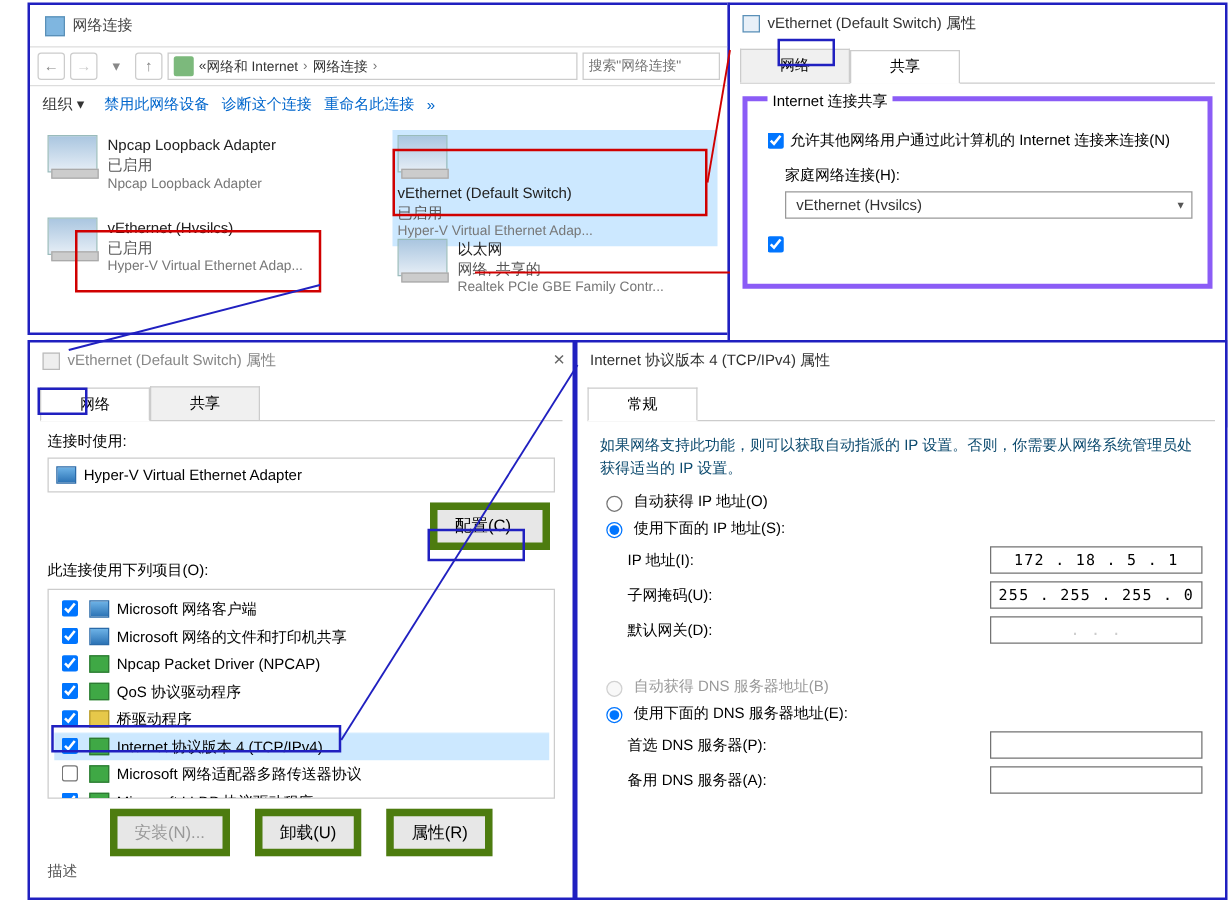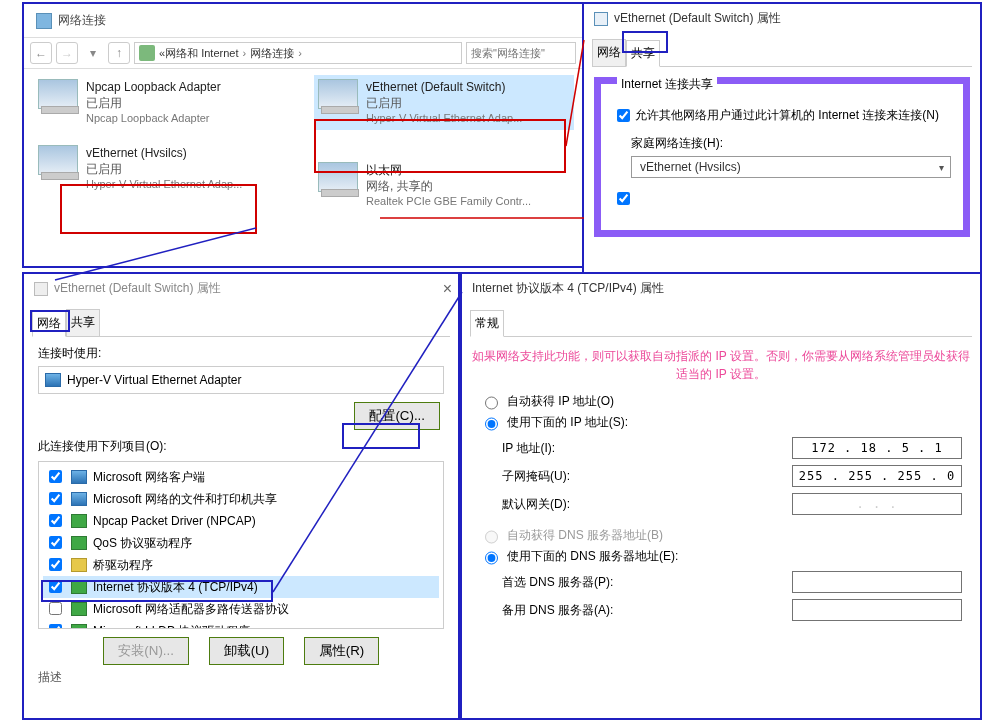--- a/index.html
+++ b/index.html
@@ -41,51 +41,51 @@
 .adapter .name { font-weight:500; color:#222;}
 .adapter .status { color:#555;}
 .adapter .sub { color:#777; font-size:11px;}
 .adapter.selected { background:#cce8ff;}
 svg.line { position:absolute; pointer-events:none; }
 
 
 #rprop { left:582px; top:2px; width:400px; height:340px;}
 .prop-title { display:flex; align-items:center; gap:6px; padding:6px 10px; font-weight:500; color:#333;}
 .tabs { display:flex; margin:6px 8px 0 8px; border-bottom:1px solid #ccc; font-size:12px;}
-.tab { padding:4px 4px; border:1px solid #ccc; border-bottom:none; background:#f0f0f0; position:relative; cursor:pointer;}
+.tab { padding:4px 31px; border:1px solid #ccc; border-bottom:none; background:#f0f0f0; position:relative; cursor:pointer;}
 .tab.active { background:#fff; border-bottom:1px solid #fff; top:1px;}
-.groupbox { border:7px solid #8b5cf6; margin:10px; padding:12px 12px 12px 12px;}
+.groupbox { border:4px solid #8b5cf6; margin:10px; padding:12px 12px 12px 12px;}
 .grouplabel { position:relative; top:-20px; left:4px; background:#fff; padding:0 4px; display:inline-block;}
 .chk { display:flex; align-items:flex-start; gap:2px; margin:4px 0 10px 0;}
 input[type=checkbox]{ margin-top:2px;}
 .field-row { display:flex; flex-direction:column; gap:4px; margin:8px 0 12px 18px;}
 .combo { border:1px solid #999; height:22px; display:flex; align-items:center; justify-content:space-between; padding:0 6px 0 8px; color:#333;}
 .combo .caret { font-size:10px; color:#555;}
-.btn { border:1px solid #4d7c0f; background:#e7e7e7; padding:4px 14px; cursor:pointer;text-align:right;}
+.btn { border:6px solid #4d7c0f; background:#e7e7e7; padding:4px 14px; cursor:pointer;text-align:right;}
 .right-set-btn { position:absolute; right:18px; top:302px;}
 
 
 #lprop { left:22px; top:272px; width:438px; height:448px;}
 #lprop .x { position:absolute; right:6px; top:6px; font-size:16px; color:#666; cursor:pointer;}
 .connects-row { margin:8px 14px 4px 14px;}
 .connect-box { border:1px solid #ccc; height:28px; display:flex; align-items:center; padding:0 6px; gap:6px; margin:4px 14px 8px 14px;}
 .cfg-row { display:flex; justify-content:flex-end; margin-right:18px;}
 .items-box { border:1px solid #ccc; margin:6px 14px; height:168px; overflow-y:scroll; padding:4px;}
 .items-box .row { display:flex; align-items:center; gap:6px; padding:2px 2px;}
 .items-box .row.sel { background:#cce8ff;}
 .bullet-icon { width:16px; height:14px; display:inline-block; }
 .bullet-icon.mon { background:linear-gradient(180deg,#6db2e6,#2c73b5); border:1px solid #2a6aa8;}
 .bullet-icon.green { background:#3fa845; border:1px solid #2e7a33;}
 .bullet-icon.yell { background:#e6c84a; border:1px solid #b59a2e;}
 .btn-row { display:flex; gap:20px; justify-content:center; margin:8px 0 4px 0;}
 .desc { margin:4px 14px; color:#555;}
 
 
 #ipv4 { left:460px; top:272px; width:522px; height:448px;}
-.ipv4-desc { margin:10px 6px; line-height:1.5; color:#ec4899;text-align:center;}
+.ipv4-desc { margin:10px 18px; line-height:1.5; color:#0c4a6e;}
 .radio-row { display:flex; gap:6px; margin:4px 18px;}
 .ip-fields { margin:4px 18px 4px 40px;}
 .ip-row { display:flex; align-items:center; margin:6px 0;}
 .ip-row .lbl { flex:1; }
 .ip-input { width:170px; border:1px solid #737373; height:22px; display:flex; align-items:center; justify-content:center; font-family:monospace; letter-spacing:1px;}
 </style>
 </head>
 <body>
 
 <div id="explorer" class="layer">
@@ -101,30 +101,37 @@
     <div class="addr">
       <span class="a-icon"></span>
       «
       <span>网络和 Internet</span>
       <span class="sep">›</span>
       <span>网络连接</span>
       <span class="sep">›</span>
     </div>
     <input class="search" placeholder="搜索&quot;网络连接&quot;" style="">
   </div>
+  <div class="toolbar">
+    <span class="lbl item">组织 ▾</span>
+    <span class="item">禁用此网络设备</span>
+    <span class="item">诊断这个连接</span>
+    <span class="item">重命名此连接</span>
+    <span class="item">»</span>
+  </div>
   <div class="adapters">
     <div class="adapter" style="left:10px; top:6px;">
       <div class="thumb"></div>
       <div class="info">
         <span class="name">Npcap Loopback Adapter</span>
         <span class="status">已启用</span>
         <span class="sub">Npcap Loopback Adapter</span>
       </div>
     </div>
-    <div class="adapter selected" style="left:290px; top:6px;">
+    <div class="adapter selected" style="left:290px; top:6px;flex-direction:column;">
       <div class="thumb"></div>
       <div class="info">
         <span class="name">vEthernet (Default Switch)</span>
         <span class="status">已启用</span>
         <span class="sub">Hyper-V Virtual Ethernet Adap...</span>
       </div>
     </div>
     <div class="adapter" style="left:10px; top:72px;">
       <div class="thumb"></div>
       <div class="info">
@@ -269,21 +276,21 @@
     <div class="ip-row">
         <span class="lbl">子网掩码(U):</span>
         <div class="ip-input">255 . 255 . 255 .  0</div>
       </div>
     <div class="ip-row">
         <span class="lbl">默认网关(D):</span>
         <div class="ip-input" style="color:#ccc;">. . .</div>
       </div>
   </div>
 
-  <label class="radio-row" style="color:#999;margin-top:12px;">
+  <label class="radio-row" style="color:#999;margin-top:26px;">
     <input type="radio" name="dns" disabled="" style="">
     <span>自动获得 DNS 服务器地址(B)</span>
   </label>
   <label class="radio-row">
     <input type="radio" name="dns" checked="" style="">
     <span>使用下面的 DNS 服务器地址(E):</span>
   </label>
   <div class="ip-fields">
     <div class="ip-row">
         <span class="lbl">首选 DNS 服务器(P):</span>

